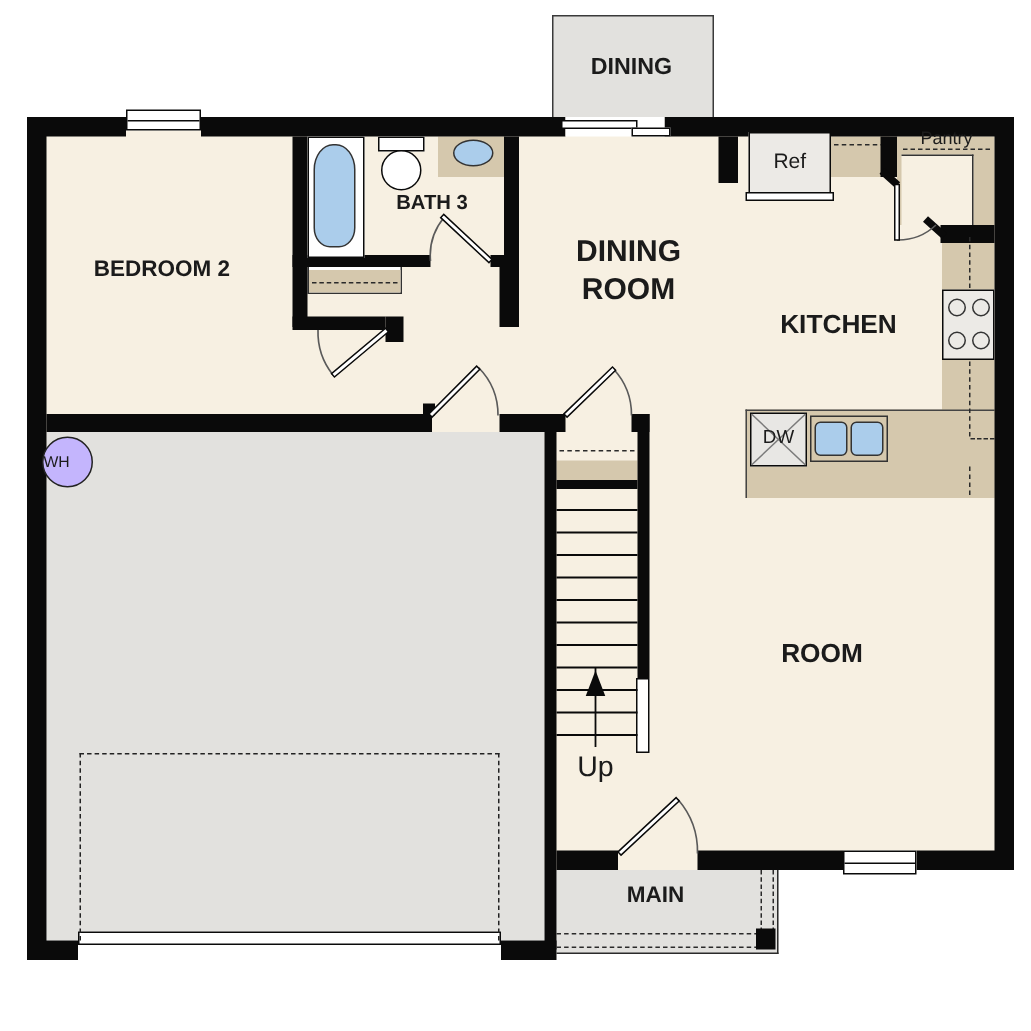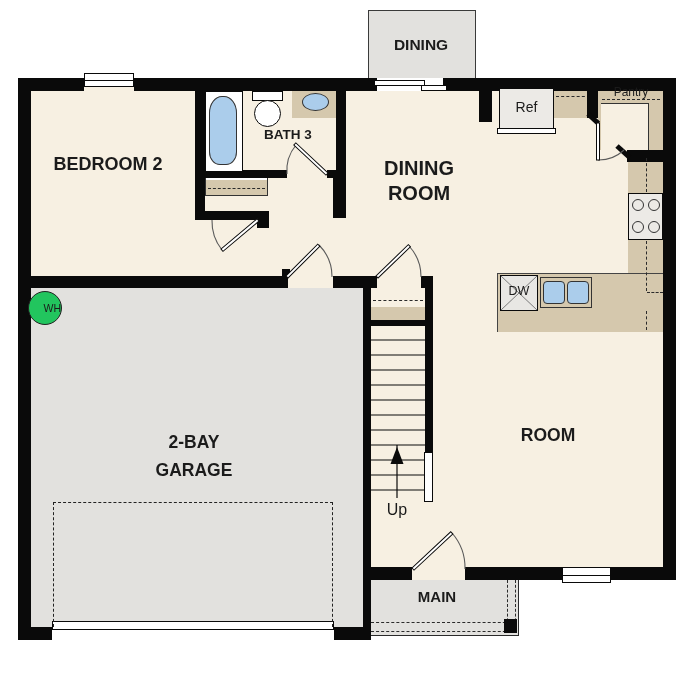--- a/index.html
+++ b/index.html
@@ -103,21 +103,21 @@
   <div class="abs" style="left:53px;top:502px;width:280px;height:125px;border-top:1.5px dashed #222;border-left:1.5px dashed #222;border-right:1.5px dashed #222;"></div>
 
   <div class="win" style="left:424px;top:452px;width:9px;height:50px;"></div>
 
   <div class="abs" style="left:205px;top:91px;width:38px;height:81px;background:#fff;border:1.5px solid #0a0a0a;box-sizing:border-box;">
     <div class="abs" style="left:3px;top:4px;width:28px;height:69px;background:#abcdeb;border:1px solid #333;border-radius:13px 13px 11px 11px / 17px 17px 13px 13px;"></div>
   </div>
   <div class="abs" style="left:252px;top:91px;width:31px;height:10px;background:#fff;border:1.2px solid #0a0a0a;box-sizing:border-box;"></div>
   <div class="abs" style="left:254px;top:100px;width:27px;height:27px;background:#fff;border:1.2px solid #0a0a0a;border-radius:50%;box-sizing:border-box;"></div>
   <div class="abs" style="left:302px;top:93px;width:27px;height:18px;background:#abcdeb;border:1px solid #333;border-radius:50%;box-sizing:border-box;"></div>
-  <div class="abs" style="left:28px;top:291px;width:34px;height:34px;background:#22c55e;border:1.5px solid #222;border-radius:50%;box-sizing:border-box;display:flex;align-items:center;justify-content:flex-end;">
+  <div class="abs" style="left:28px;top:291px;width:34px;height:34px;background:#c4b5fd;border:1.5px solid #222;border-radius:50%;box-sizing:border-box;display:flex;align-items:center;justify-content:flex-start;">
     <span class="sm" style="position:static;font-size:10.5px;">WH</span>
   </div>
   <div class="fix" style="left:499px;top:88px;width:55px;height:41px;"></div>
   <div class="win" style="left:497px;top:128px;width:59px;height:6px;"></div>
   <div class="fix" style="left:628px;top:193px;width:35px;height:47px;border-width:1px;">
     <div class="abs" style="left:3px;top:5px;width:12px;height:12px;border:1.3px solid #333;border-radius:50%;"></div>
     <div class="abs" style="left:19px;top:5px;width:12px;height:12px;border:1.3px solid #333;border-radius:50%;"></div>
     <div class="abs" style="left:3px;top:27px;width:12px;height:12px;border:1.3px solid #333;border-radius:50%;"></div>
     <div class="abs" style="left:19px;top:27px;width:12px;height:12px;border:1.3px solid #333;border-radius:50%;"></div>
   </div>
@@ -186,32 +186,29 @@
       <path class="arc" d="M452,533 A53,53 0 0 1 465,569"></path>
       <rect class="leaf" x="0" y="-1.5" width="53" height="3" transform="translate(413,569) rotate(-43)"></rect>
     </g>
     <g>
       <path class="arc" d="M598,160 A37,37 0 0 0 624,150"></path>
       <rect class="leaf" x="0" y="-1.5" width="37" height="3" transform="translate(598,123) rotate(90)"></rect>
     </g>
   </svg>
 
   <div class="lbl" style="left:371px;top:36px;width:100px;font-size:15.5px;">DINING</div>
-  <div class="lbl" style="left:28px;top:154px;width:160px;font-size:18px;">BEDROOM 2</div>
+  <div class="lbl" style="left:28px;top:171px;width:160px;font-size:15px;">BEDROOM 2</div>
   <div class="lbl" style="left:248px;top:127px;width:80px;font-size:13.5px;">BATH 3</div>
   <div class="lbl" style="left:359px;top:156px;width:120px;font-size:20px;line-height:25px;">
     <div>DINING</div>
     <div>ROOM</div>
   </div>
+  <div class="lbl" style="left:499px;top:206px;width:120px;font-size:17.5px;">KITCHEN</div>
   <div class="lbl" style="left:488px;top:421px;width:120px;font-size:17.5px;line-height:28px;">
     <div>ROOM</div>
-  </div>
-  <div class="lbl" style="left:134px;top:428px;width:120px;font-size:17.5px;line-height:28px;">
-    <div>2-BAY</div>
-    <div>GARAGE</div>
   </div>
   <div class="lbl" style="left:397px;top:588px;width:80px;font-size:15px;">MAIN</div>
   <div class="sm" style="left:499px;top:99px;width:55px;font-size:14px;">Ref</div>
   <div class="sm" style="left:601px;top:85px;width:60px;font-size:12px;">Pantry</div>
   <div class="sm" style="left:500px;top:284px;width:38px;font-size:12.5px;">DW</div>
-  <div class="sm" style="left:377px;top:501px;width:40px;font-size:16px;">Up</div>
+  <div class="sm" style="left:377px;top:501px;width:40px;font-size:19px;">Up</div>
 
 </div>
 
 </body></html>

